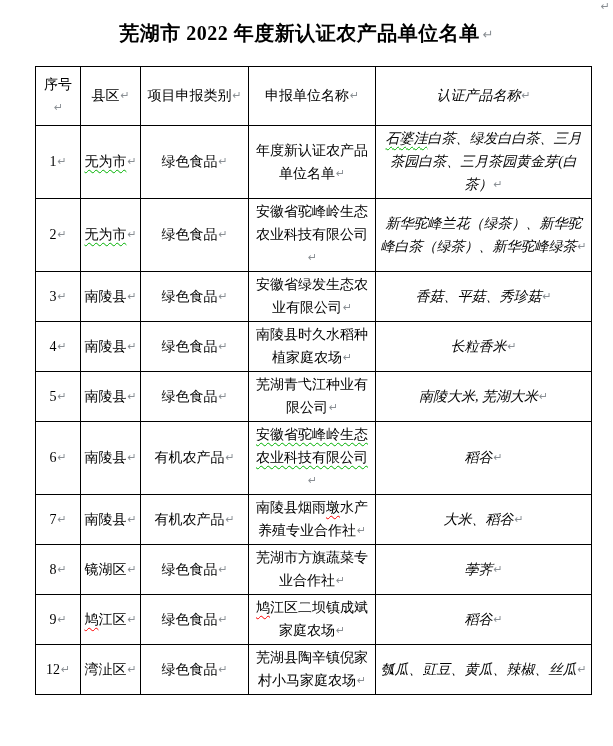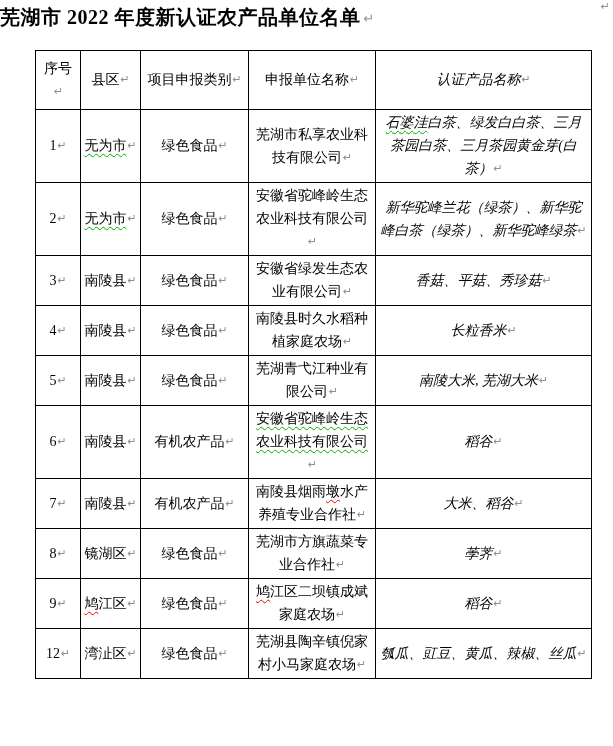--- a/index.html
+++ b/index.html
@@ -2,21 +2,21 @@
 <html style="--wavy-green: #00b000; --wavy-red: #ff0000;"><head>
 <meta charset="utf-8">
 <style>
   html,body { margin:0; padding:0; }
   body {
     width:613px; height:746px; overflow:hidden; background:#ffffff;
     font-family:"Liberation Serif","DejaVu Serif",serif; color:#000;
   }
   .page { position:relative; width:613px; height:746px; background:#fff; }
   .corner-mark { position:absolute; top:1px; right:3px; }
-  .title-row { padding-top:4px; height:32px; white-space:nowrap; }
+  .title-row { text-align:center; padding-top:20px; height:32px; white-space:nowrap; }
   .doc-title { display:inline; font-size:20px; font-weight:bold; letter-spacing:0.5px; margin:0; }
   .pmark {
     color:#8a8f94; font-size:11px; font-family:"DejaVu Sans",sans-serif;
     font-weight:normal; text-decoration:none; display:inline-block; transform:translateY(-1px);
   }
   .cell-mark { margin-left:1px; }
   .title-mark { margin-left:3px; font-size:13px; }
   table {
     border-collapse:collapse; table-layout:fixed;
     margin:14px 0 0 35px; width:556px; border:1.5px solid #000;
@@ -65,21 +65,21 @@
           <th><span>项目申报类别</span><span class="pmark cell-mark">↵</span></th>
           <th><span>申报单位名称</span><span class="pmark cell-mark">↵</span></th>
           <th class="last"><span>认证产品名称</span><span class="pmark cell-mark">↵</span></th>
         </tr>
       </thead>
     <tbody id="doc-tbody">
         <tr>
           <td><span>1</span><span class="pmark cell-mark">↵</span></td>
           <td><span><span class="wavy-g">无为市</span></span><span class="pmark cell-mark">↵</span></td>
           <td><span>绿色食品</span><span class="pmark cell-mark">↵</span></td>
-          <td><span>芜湖市私享农业科技有限公司</span><span class="pmark cell-mark">↵</span></td>
+          <td><span>年度新认证农产品单位名单</span><span class="pmark cell-mark">↵</span></td>
           <td class="last"><span><span class="wavy-g">石婆洼</span>白茶、绿发白白茶、三月茶园白茶、三月茶园黄金芽(白茶）</span><span class="pmark cell-mark">↵</span></td>
         </tr>
         <tr>
           <td><span>2</span><span class="pmark cell-mark">↵</span></td>
           <td><span><span class="wavy-g">无为市</span></span><span class="pmark cell-mark">↵</span></td>
           <td><span>绿色食品</span><span class="pmark cell-mark">↵</span></td>
           <td><span>安徽省驼峰岭生态农业科技有限公司</span><span class="pmark cell-mark">↵</span></td>
           <td class="last"><span>新华驼峰兰花（绿茶）、新华驼峰白茶（绿茶）、新华驼峰绿茶</span><span class="pmark cell-mark">↵</span></td>
         </tr>
         <tr>

